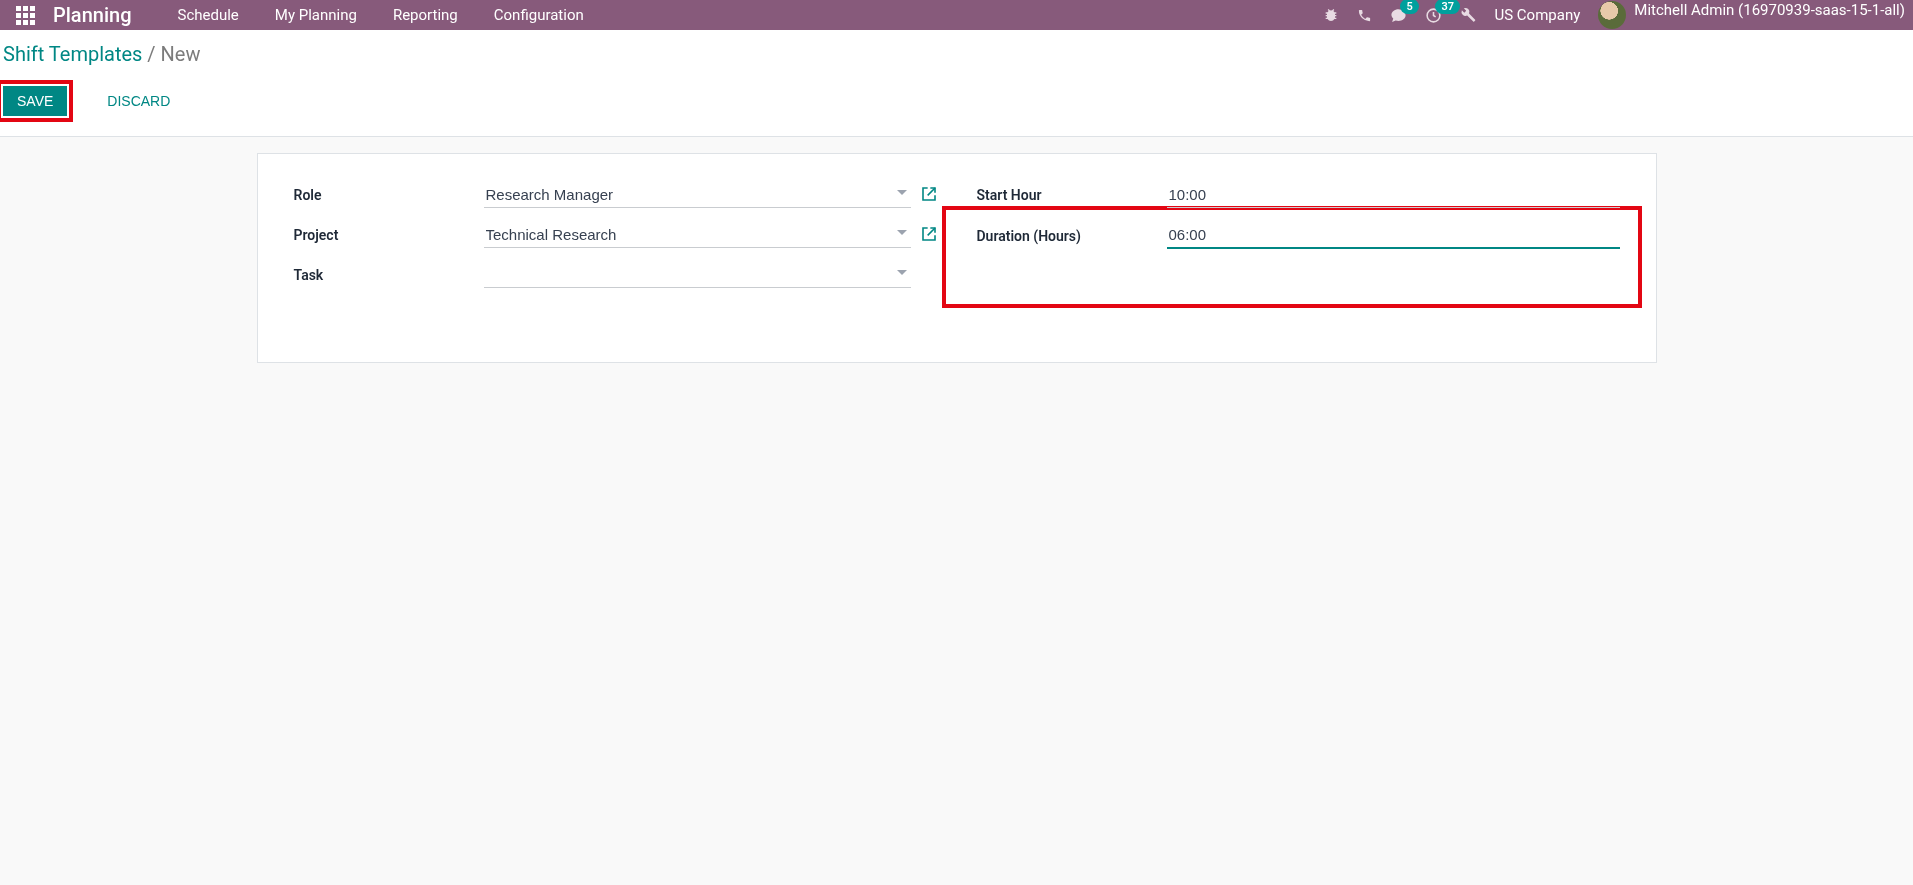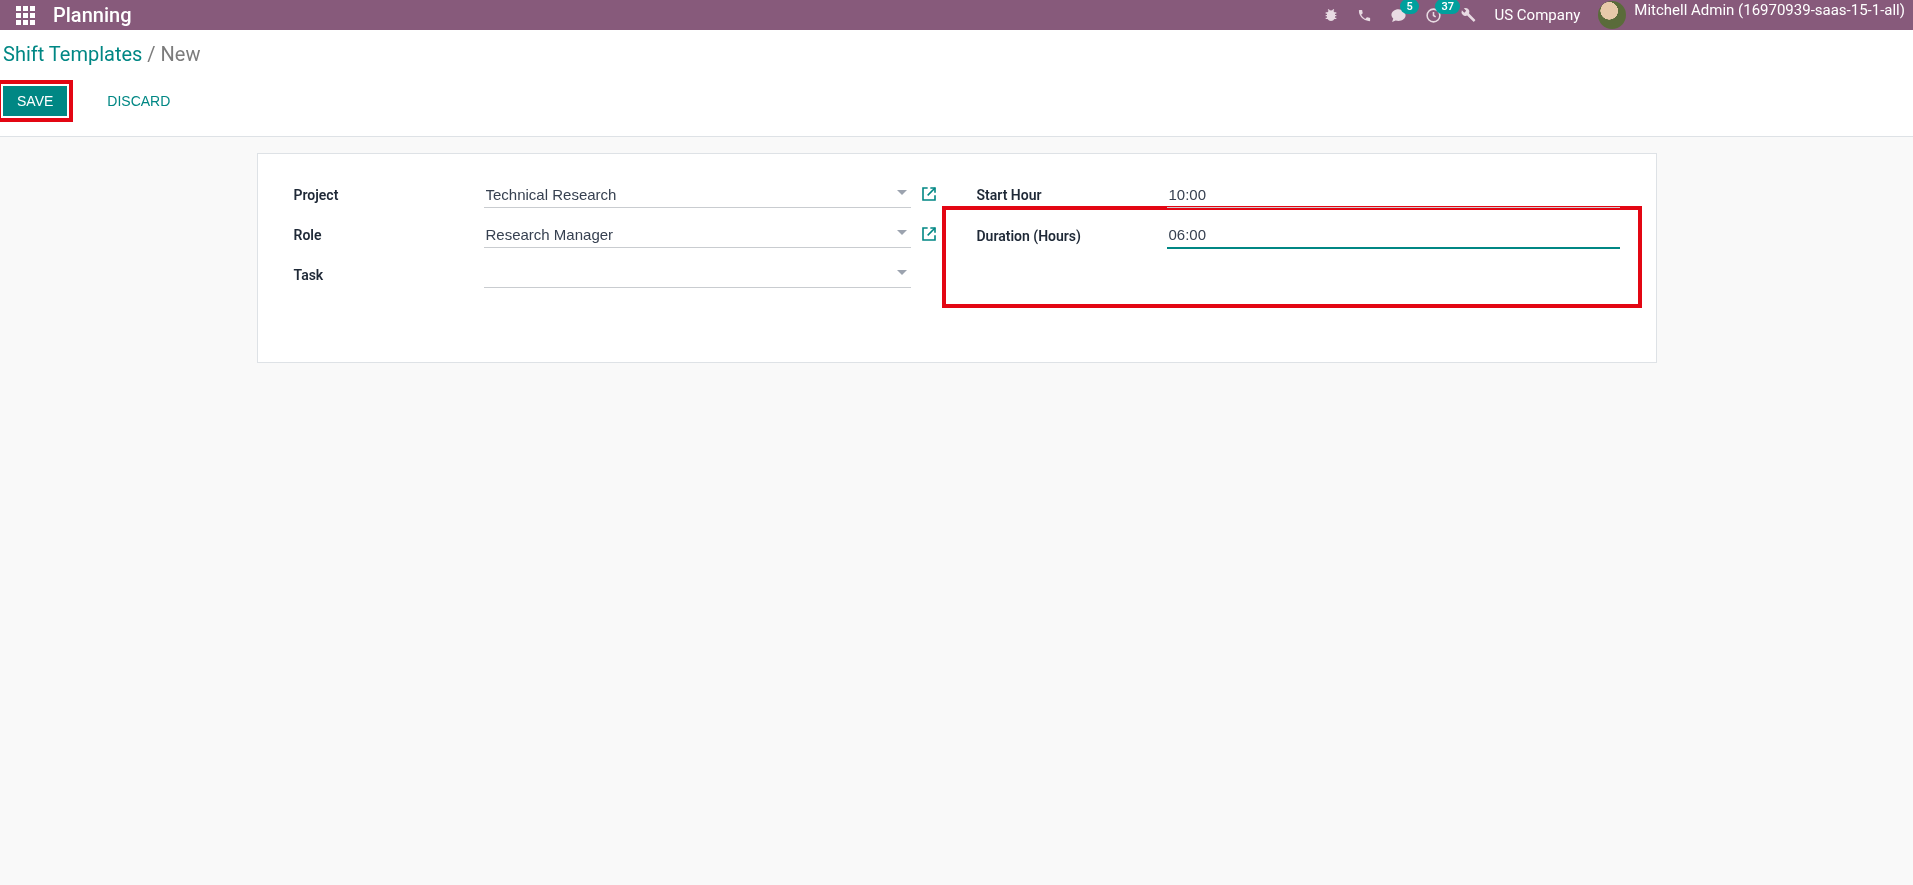--- a/index.html
+++ b/index.html
@@ -108,20 +108,26 @@
         <span></span>
         <span></span>
         <span></span>
         <span></span>
         <span></span>
         <span></span>
         <span></span>
         <span></span>
     </div>
     <div class="app-title">Planning</div>
+    <div class="nav-menu">
+      <div class="nav-menu-item">Schedule</div>
+      <div class="nav-menu-item">My Planning</div>
+      <div class="nav-menu-item">Reporting</div>
+      <div class="nav-menu-item">Configuration</div>
+    </div>
   </div>
   <div class="nav-right">
     <div class="nav-icon">
       <svg width="16" height="16" viewBox="0 0 24 24" fill="currentColor">
           <path d="M20 8h-2.81a6 6 0 0 0-1.82-1.96l1.63-1.63-1.41-1.41-2.17 2.17a6 6 0 0 0-2.84 0L8.41 3l-1.41 1.41 1.62 1.63A6 6 0 0 0 6.81 8H4v2h2.09a6 6 0 0 0-.09 1v1H4v2h2v1a6 6 0 0 0 .09 1H4v2h2.81A6 6 0 0 0 12 21a6 6 0 0 0 5.19-3H20v-2h-2.09a6 6 0 0 0 .09-1v-1h2v-2h-2v-1a6 6 0 0 0-.09-1H20z"></path>
         </svg>
     </div>
     <div class="nav-icon">
       <svg width="15" height="15" viewBox="0 0 24 24" fill="currentColor">
           <path d="M6.6 10.8a15 15 0 0 0 6.6 6.6l2.2-2.2a1 1 0 0 1 1-.24 11.4 11.4 0 0 0 3.6.58 1 1 0 0 1 1 1V20a1 1 0 0 1-1 1A17 17 0 0 1 3 4a1 1 0 0 1 1-1h3.5a1 1 0 0 1 1 1 11.4 11.4 0 0 0 .58 3.6 1 1 0 0 1-.24 1z"></path>
@@ -164,37 +170,37 @@
     <button class="btn-discard">Discard</button>
   </div>
 </div>
 
 <div class="form-sheet-bg">
   <div class="form-sheet">
     <div class="form-columns">
 
       <div class="form-col">
         <div class="form-row">
-          <div class="form-label">Project</div>
-          <div class="form-field">
-            <input class="field-input" value="Technical Research" style="">
+          <div class="form-label">Role</div>
+          <div class="form-field">
+            <input class="field-input" value="Research Manager" style="">
             <div class="dropdown-caret"></div>
           </div>
           <span class="ext-link">
             <svg width="16" height="16" viewBox="0 0 24 24" fill="none" stroke="currentColor" stroke-width="2.4">
                 <path d="M14 3h7v7"></path>
                 <path d="M10 14L21 3"></path>
                 <path d="M21 14v7H3V3h7"></path>
               </svg>
           </span>
         </div>
         <div class="form-row">
-          <div class="form-label">Role</div>
-          <div class="form-field">
-            <input class="field-input" value="Research Manager" style="">
+          <div class="form-label">Project</div>
+          <div class="form-field">
+            <input class="field-input" value="Technical Research" style="">
             <div class="dropdown-caret"></div>
           </div>
           <span class="ext-link">
             <svg width="16" height="16" viewBox="0 0 24 24" fill="none" stroke="currentColor" stroke-width="2.4">
                 <path d="M14 3h7v7"></path>
                 <path d="M10 14L21 3"></path>
                 <path d="M21 14v7H3V3h7"></path>
               </svg>
           </span>
         </div>

